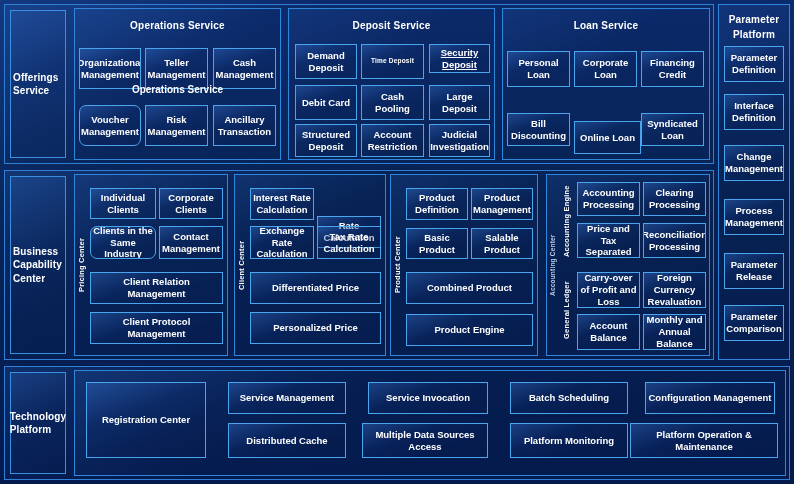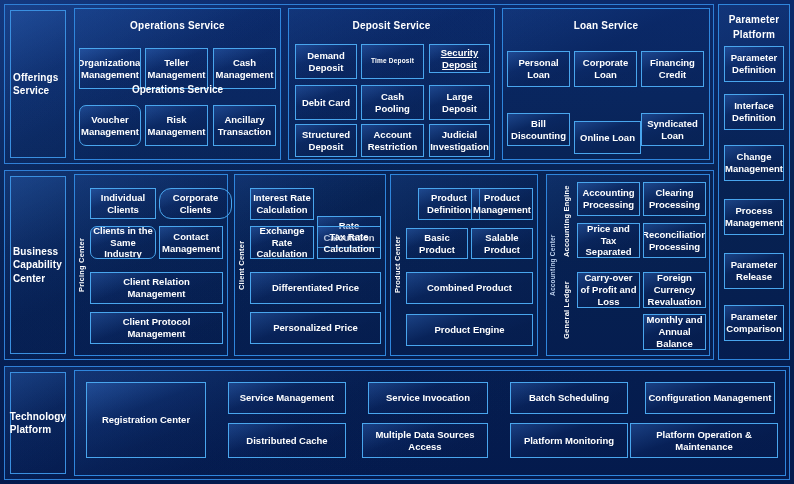--- a/index.html
+++ b/index.html
@@ -146,57 +146,58 @@
   <div class="card" style="left:724px; top:305px; width:60px; height:36px;">Parameter Comparison</div>
 
   <div class="band" style="left:4px; top:170px; width:710px; height:190px;"></div>
 
   <div class="sidelabel" style="left:10px; top:176px; width:56px; height:178px;">Business Capability Center</div>
 
   <div class="group" style="left:74px; top:174px; width:154px; height:182px;"></div>
   <div class="vlabel" style="left:74px; top:174px; width:14px; height:182px;">Pricing Center</div>
 
   <div class="card" style="left:90px; top:188px; width:66px; height:31px;">Individual Clients</div>
-  <div class="card" style="left:159px; top:188px; width:73px; height:31px;border-radius:12px;">Corporate Clients</div>
+  <div class="card" style="left:159px; top:188px; width:64px; height:31px;">Corporate Clients</div>
   <div class="card" style="left:90px; top:226px; width:66px; height:33px;border-radius:7px;">Clients in the Same Industry</div>
   <div class="card" style="left:159px; top:226px; width:64px; height:33px;">Contact Management</div>
   <div class="card" style="left:90px; top:272px; width:133px; height:32px;">Client Relation Management</div>
   <div class="card" style="left:90px; top:312px; width:133px; height:32px;">Client Protocol Management</div>
 
   <div class="group" style="left:234px; top:174px; width:152px; height:182px;"></div>
   <div class="vlabel" style="left:234px; top:174px; width:14px; height:182px;">Client Center</div>
 
   <div class="card" style="left:250px; top:188px; width:64px; height:32px;">Interest Rate Calculation</div>
   <div class="card" style="left:317px; top:188px; width:64px; height:32px;margin-top:28px;">Rate Calculation</div>
   <div class="card" style="left:250px; top:226px; width:64px; height:33px;">Exchange Rate Calculation</div>
   <div class="card" style="left:317px; top:226px; width:64px; height:33px;">Tax Rate Calculation</div>
   <div class="card" style="left:250px; top:272px; width:131px; height:32px;">Differentiated Price</div>
   <div class="card" style="left:250px; top:312px; width:131px; height:32px;">Personalized Price</div>
 
   <div class="group" style="left:390px; top:174px; width:148px; height:182px;"></div>
   <div class="vlabel" style="left:390px; top:174px; width:14px; height:182px;">Product Center</div>
 
-  <div class="card" style="left:406px; top:188px; width:62px; height:32px;margin-left:12px;">Product Definition</div>
+  <div class="card" style="left:406px; top:188px; width:62px; height:32px;">Product Definition</div>
   <div class="card" style="left:471px; top:188px; width:62px; height:32px;">Product Management</div>
   <div class="card" style="left:406px; top:228px; width:62px; height:31px;">Basic Product</div>
   <div class="card" style="left:471px; top:228px; width:62px; height:31px;">Salable Product</div>
   <div class="card" style="left:406px; top:272px; width:127px; height:32px;">Combined Product</div>
   <div class="card" style="left:406px; top:314px; width:127px; height:32px;">Product Engine</div>
 
   <div class="group" style="left:546px; top:174px; width:164px; height:182px;"></div>
   <div class="vlabel dim" style="left:546px; top:174px; width:13px; height:182px;">Accounting Center</div>
   <div class="vlabel" style="left:559px; top:178px; width:14px; height:86px;">Accounting Engine</div>
   <div class="vlabel" style="left:559px; top:266px; width:14px; height:88px;">General Ledger</div>
 
   <div class="card" style="left:577px; top:182px; width:63px; height:34px;">Accounting Processing</div>
   <div class="card" style="left:643px; top:182px; width:63px; height:34px;">Clearing Processing</div>
   <div class="card" style="left:577px; top:223px; width:63px; height:35px;">Price and Tax Separated</div>
   <div class="card" style="left:643px; top:223px; width:63px; height:35px;">Reconciliation Processing</div>
   <div class="card" style="left:577px; top:272px; width:63px; height:36px;">Carry-over of Profit and Loss</div>
   <div class="card" style="left:643px; top:272px; width:63px; height:36px;">Foreign Currency Revaluation</div>
+  <div class="card" style="left:577px; top:314px; width:63px; height:36px;">Account Balance</div>
   <div class="card" style="left:643px; top:314px; width:63px; height:36px;">Monthly and Annual Balance</div>
 
   <div class="band" style="left:4px; top:366px; width:786px; height:114px;"></div>
 
   <div class="sidelabel" style="left:10px; top:372px; width:56px; height:102px;">Technology Platform</div>
 
   <div class="group" style="left:74px; top:370px; width:712px; height:106px;"></div>
 
   <div class="card" style="left:86px; top:382px; width:120px; height:76px;">Registration Center</div>
 

